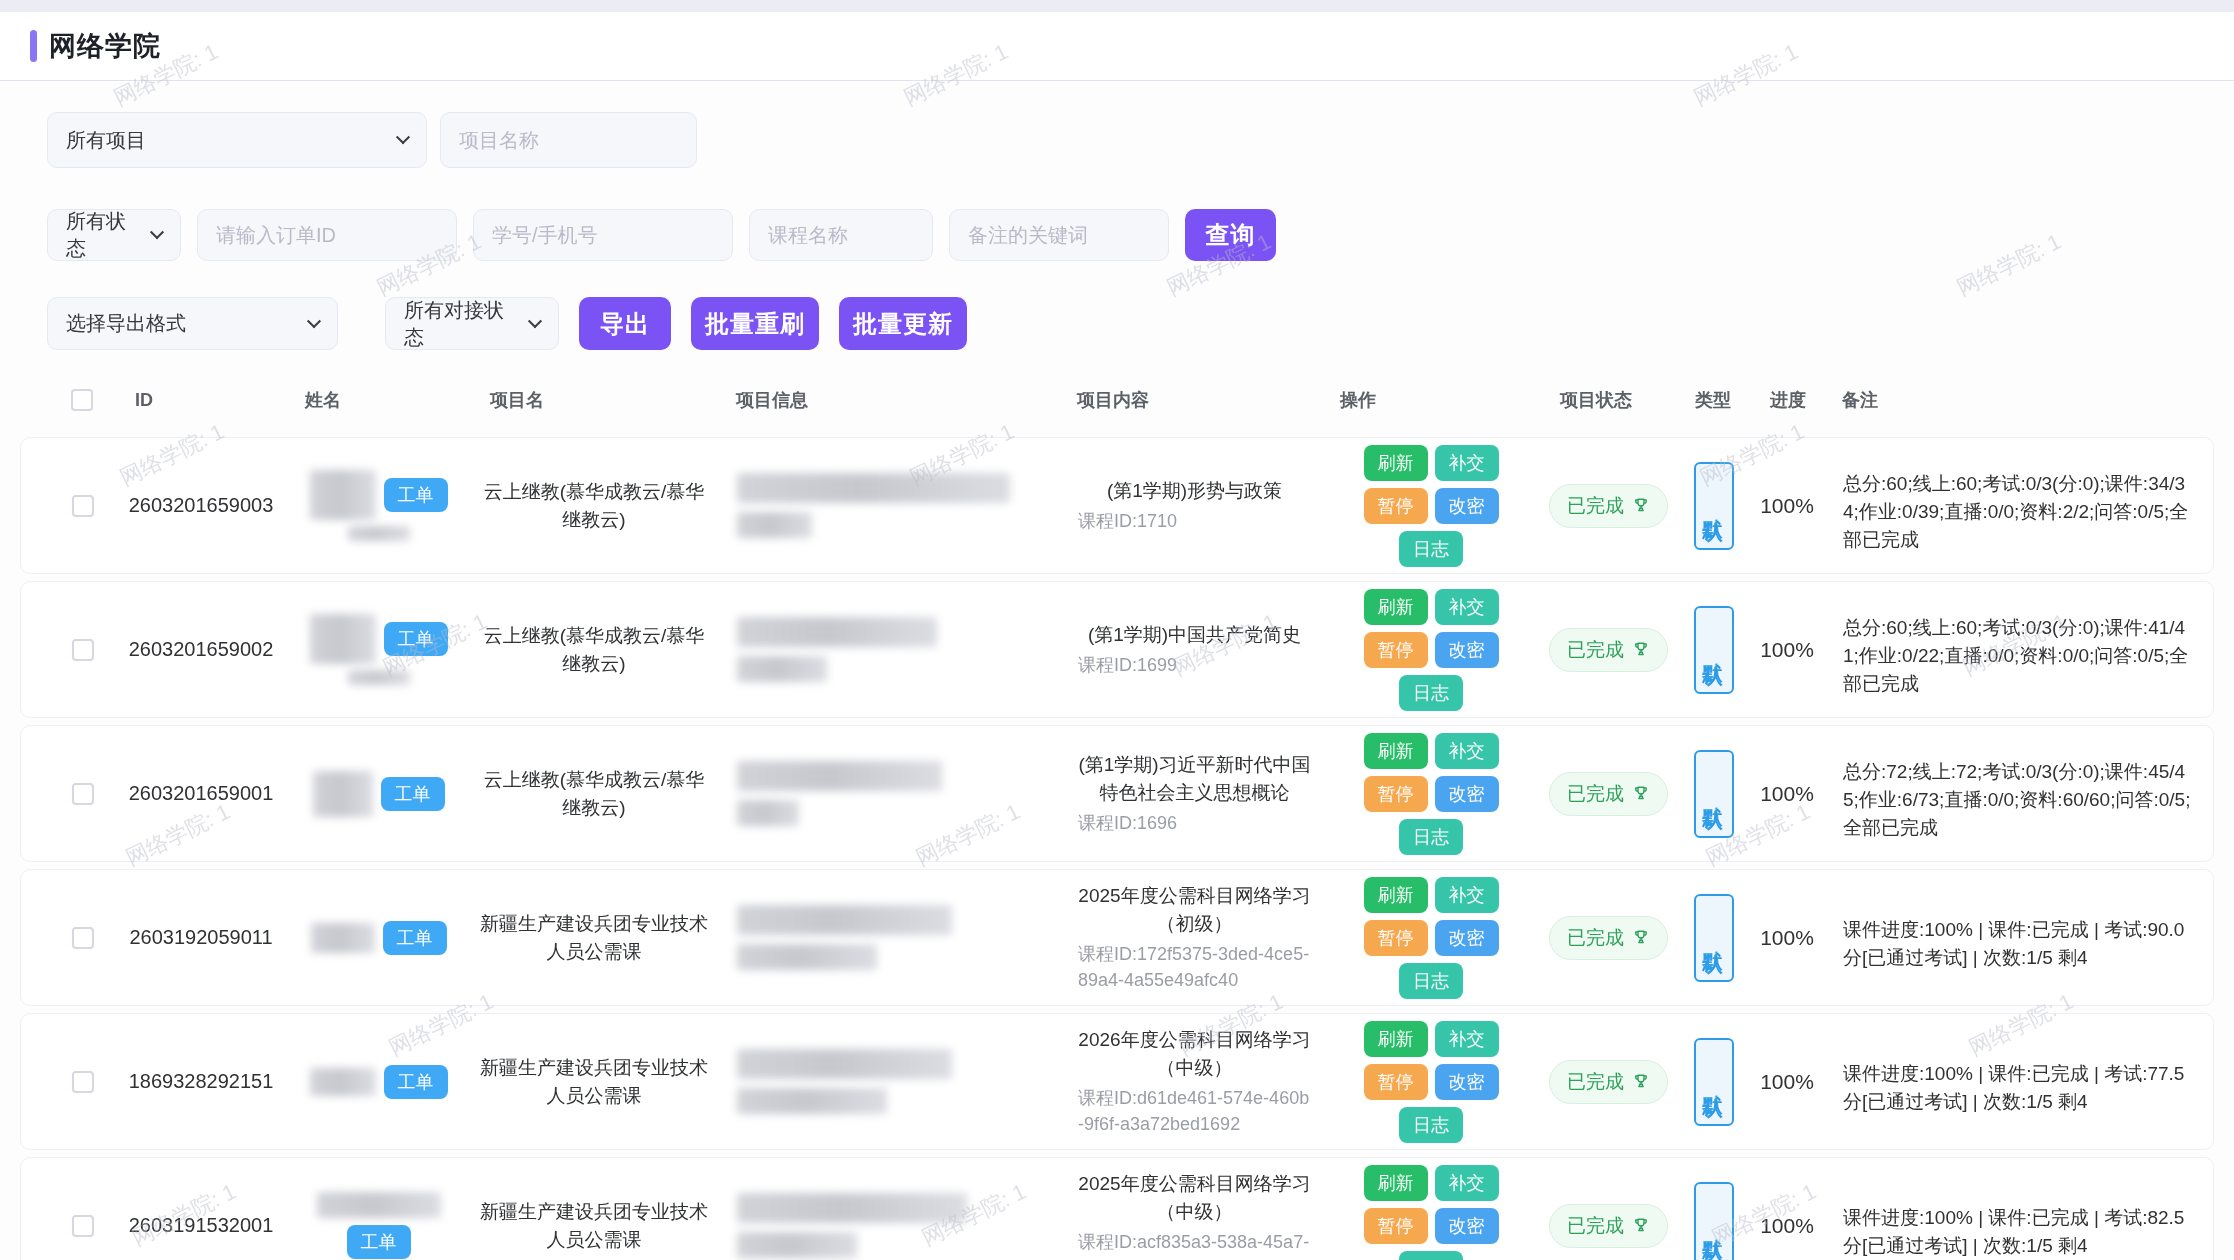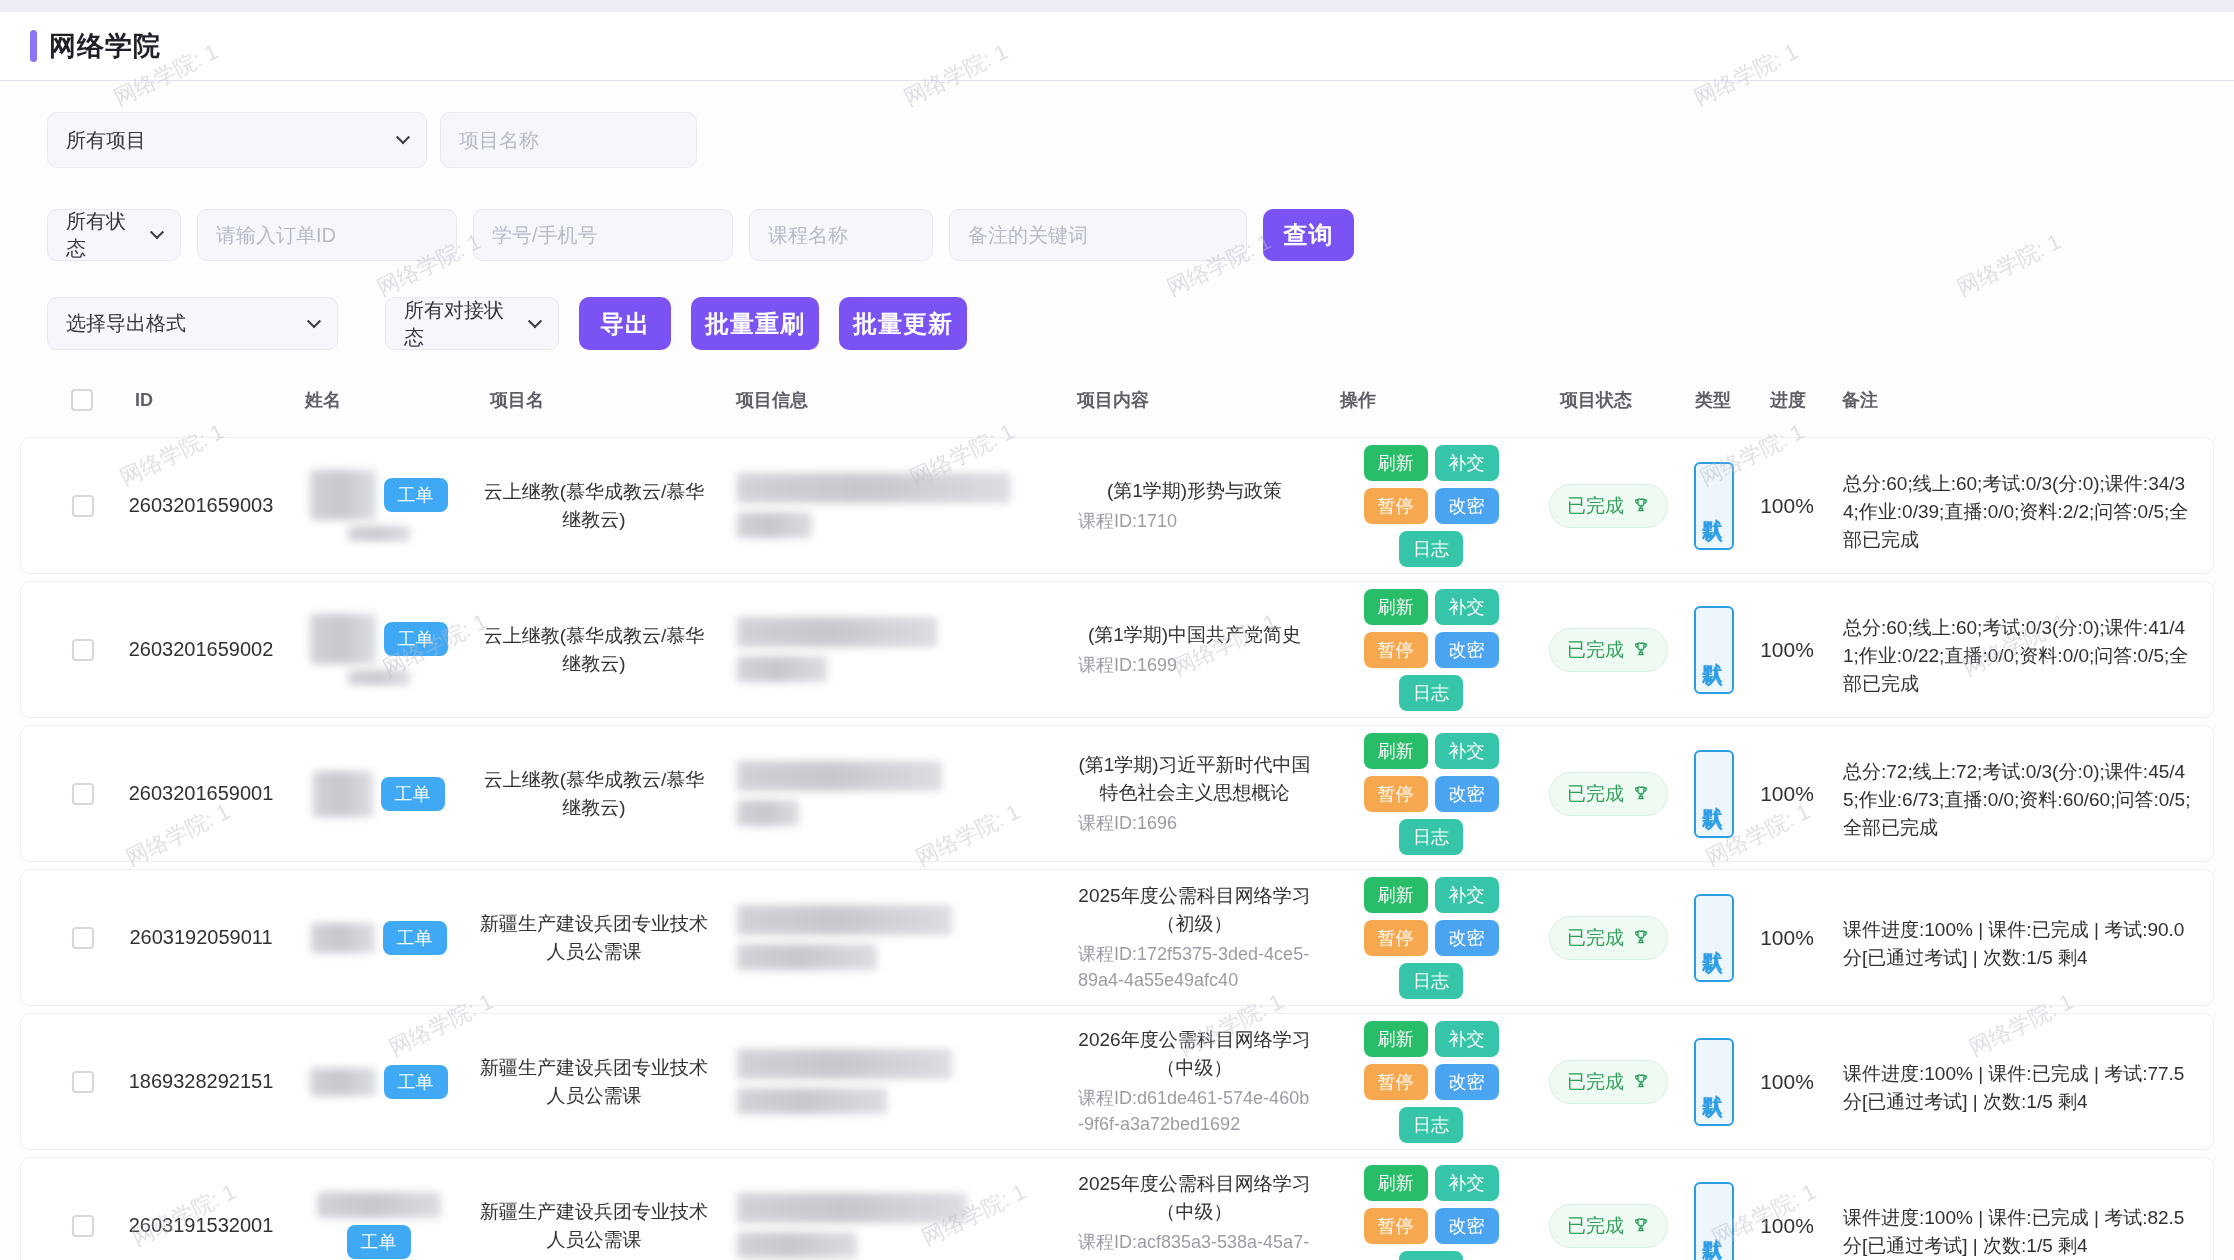--- a/index.html
+++ b/index.html
@@ -98,21 +98,21 @@
     </div>
 
     <div class="filter-row fr2">
       <div class="select" style="width:134px">
         <span>所有状态</span>
         <span class="chev"></span>
       </div>
       <input class="tinput" style="width: 260px;" placeholder="请输入订单ID">
       <input class="tinput" style="width: 260px;" placeholder="学号/手机号">
       <input class="tinput" style="width: 184px;" placeholder="课程名称">
-      <input class="tinput" style="width: 298px;" placeholder="备注的关键词">
+      <input class="tinput" style="width: 220px;" placeholder="备注的关键词">
       <button class="btn-purple" style="width:91px;height:52px">查询</button>
     </div>
 
     <div class="filter-row fr3">
       <div class="select" style="width:291px">
         <span>选择导出格式</span>
         <span class="chev"></span>
       </div>
       <div class="select" style="width:174px">
         <span>所有对接状态</span>

